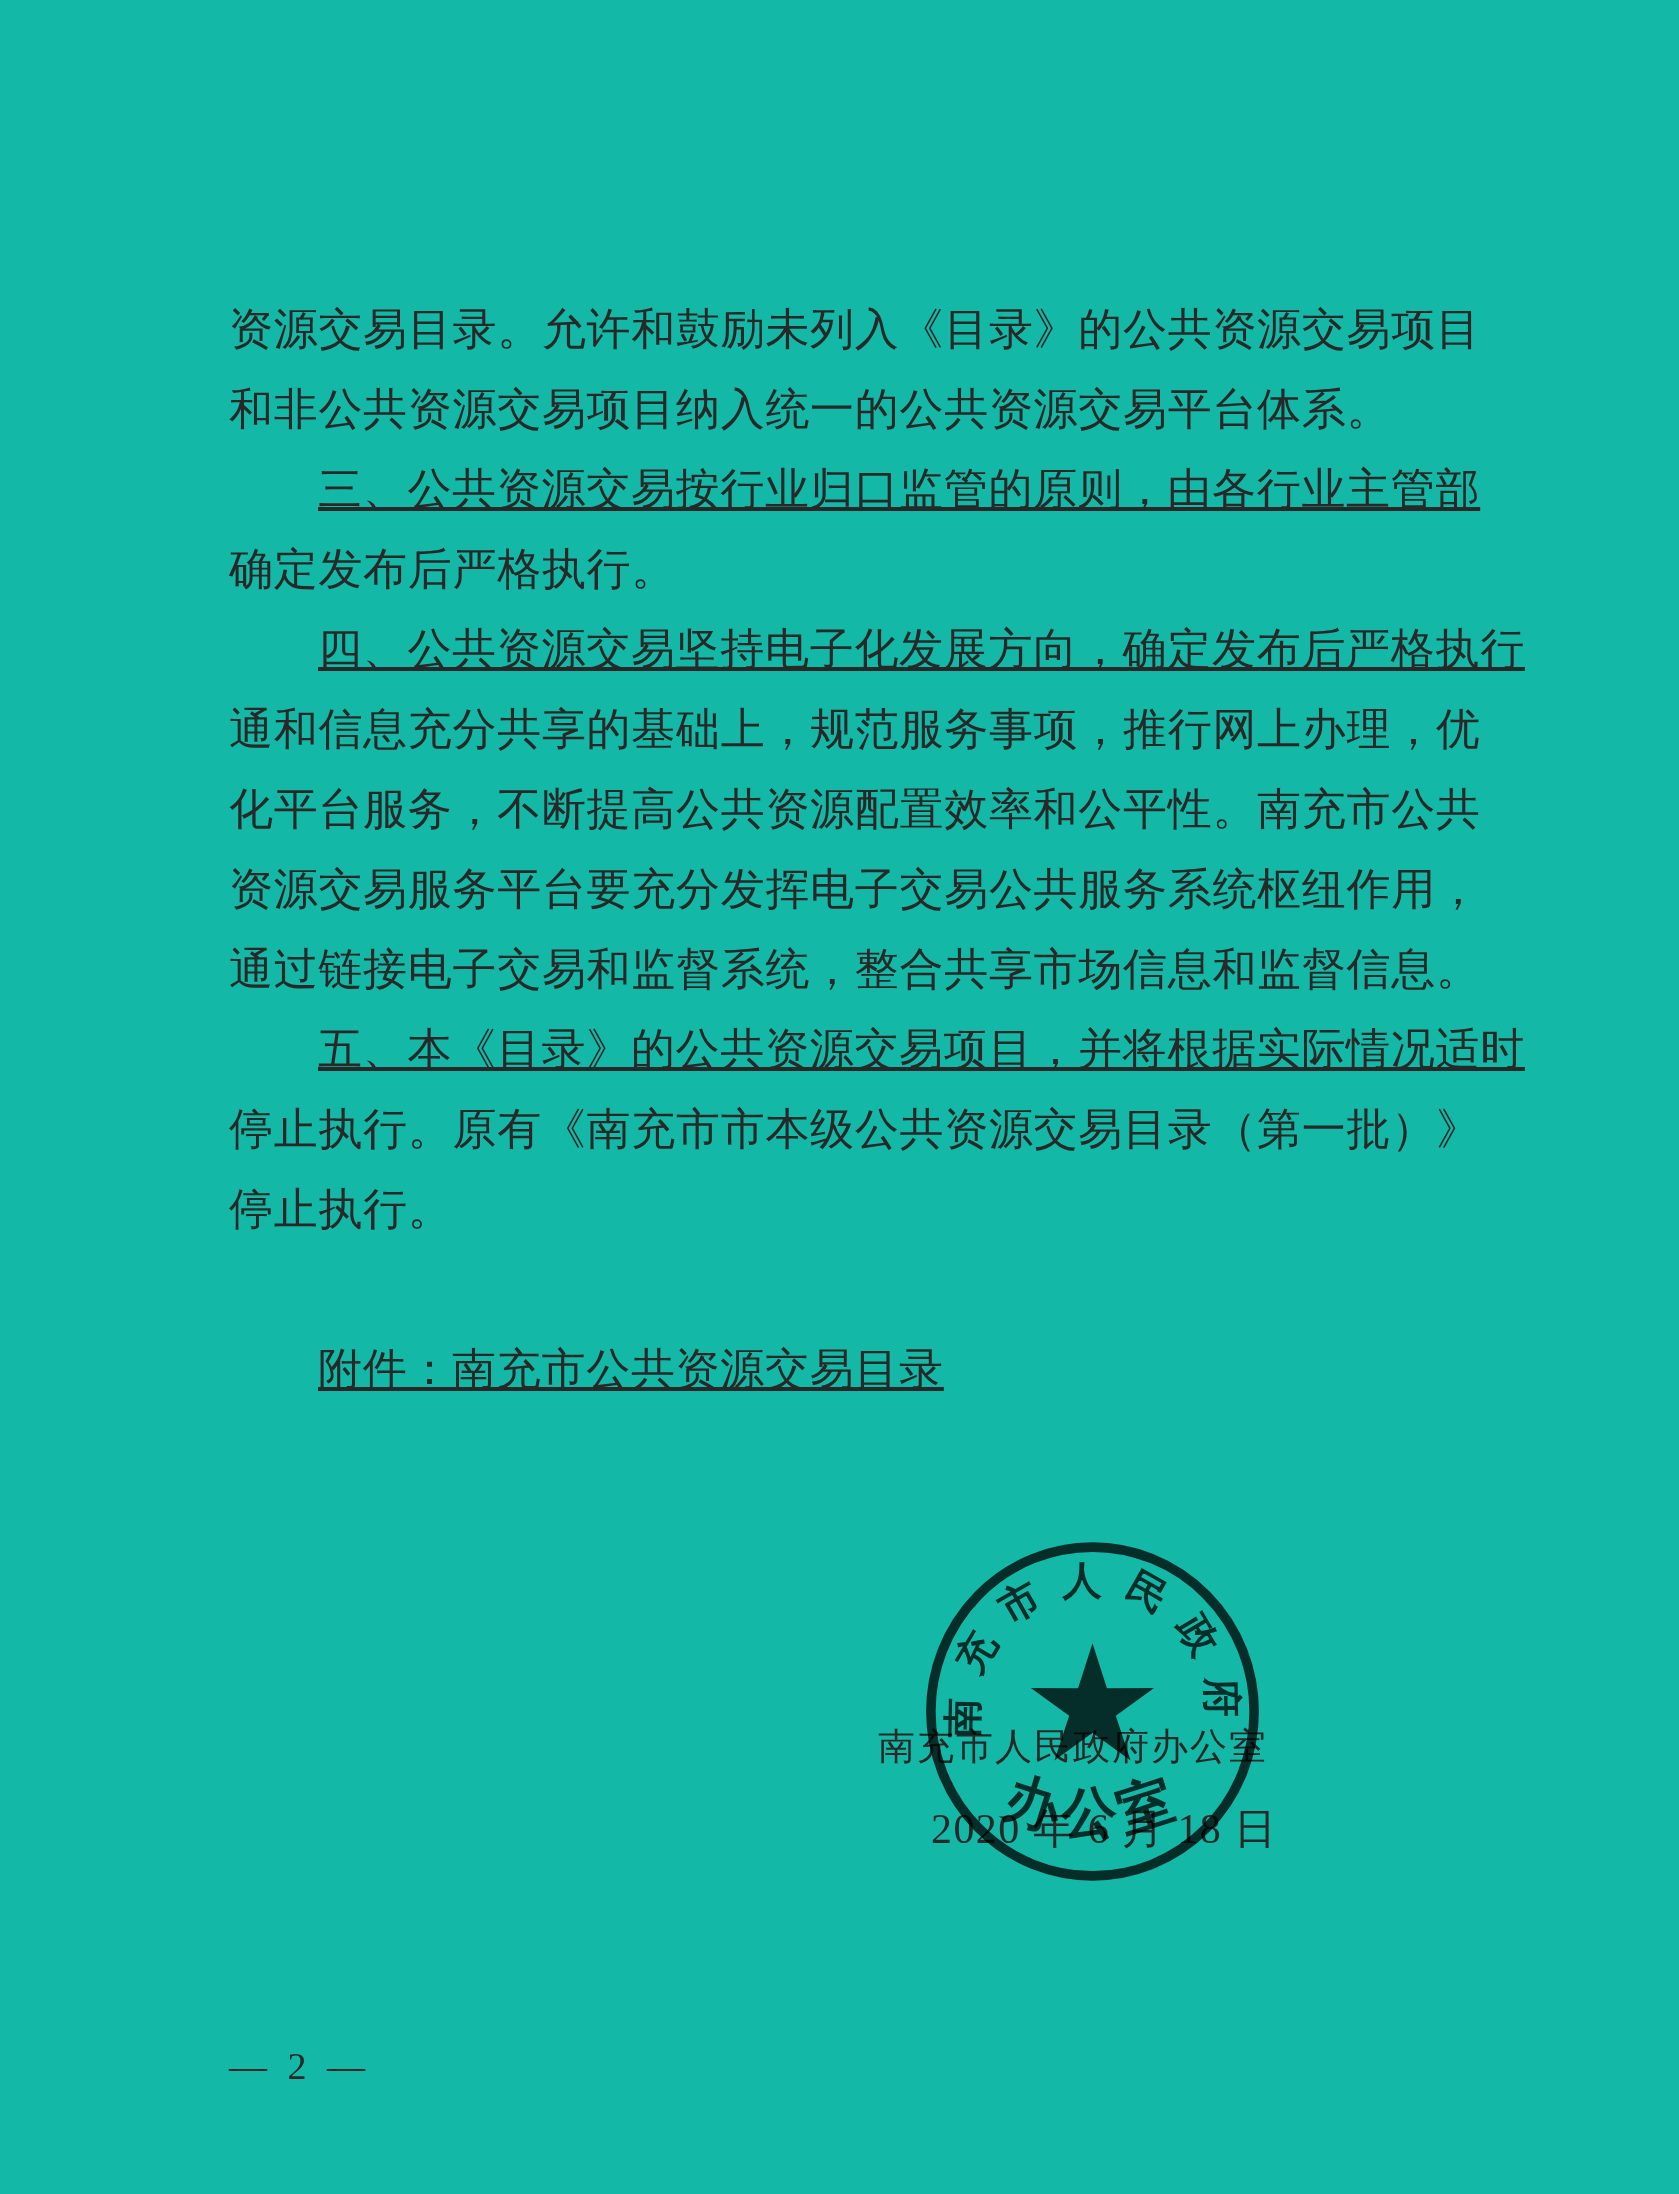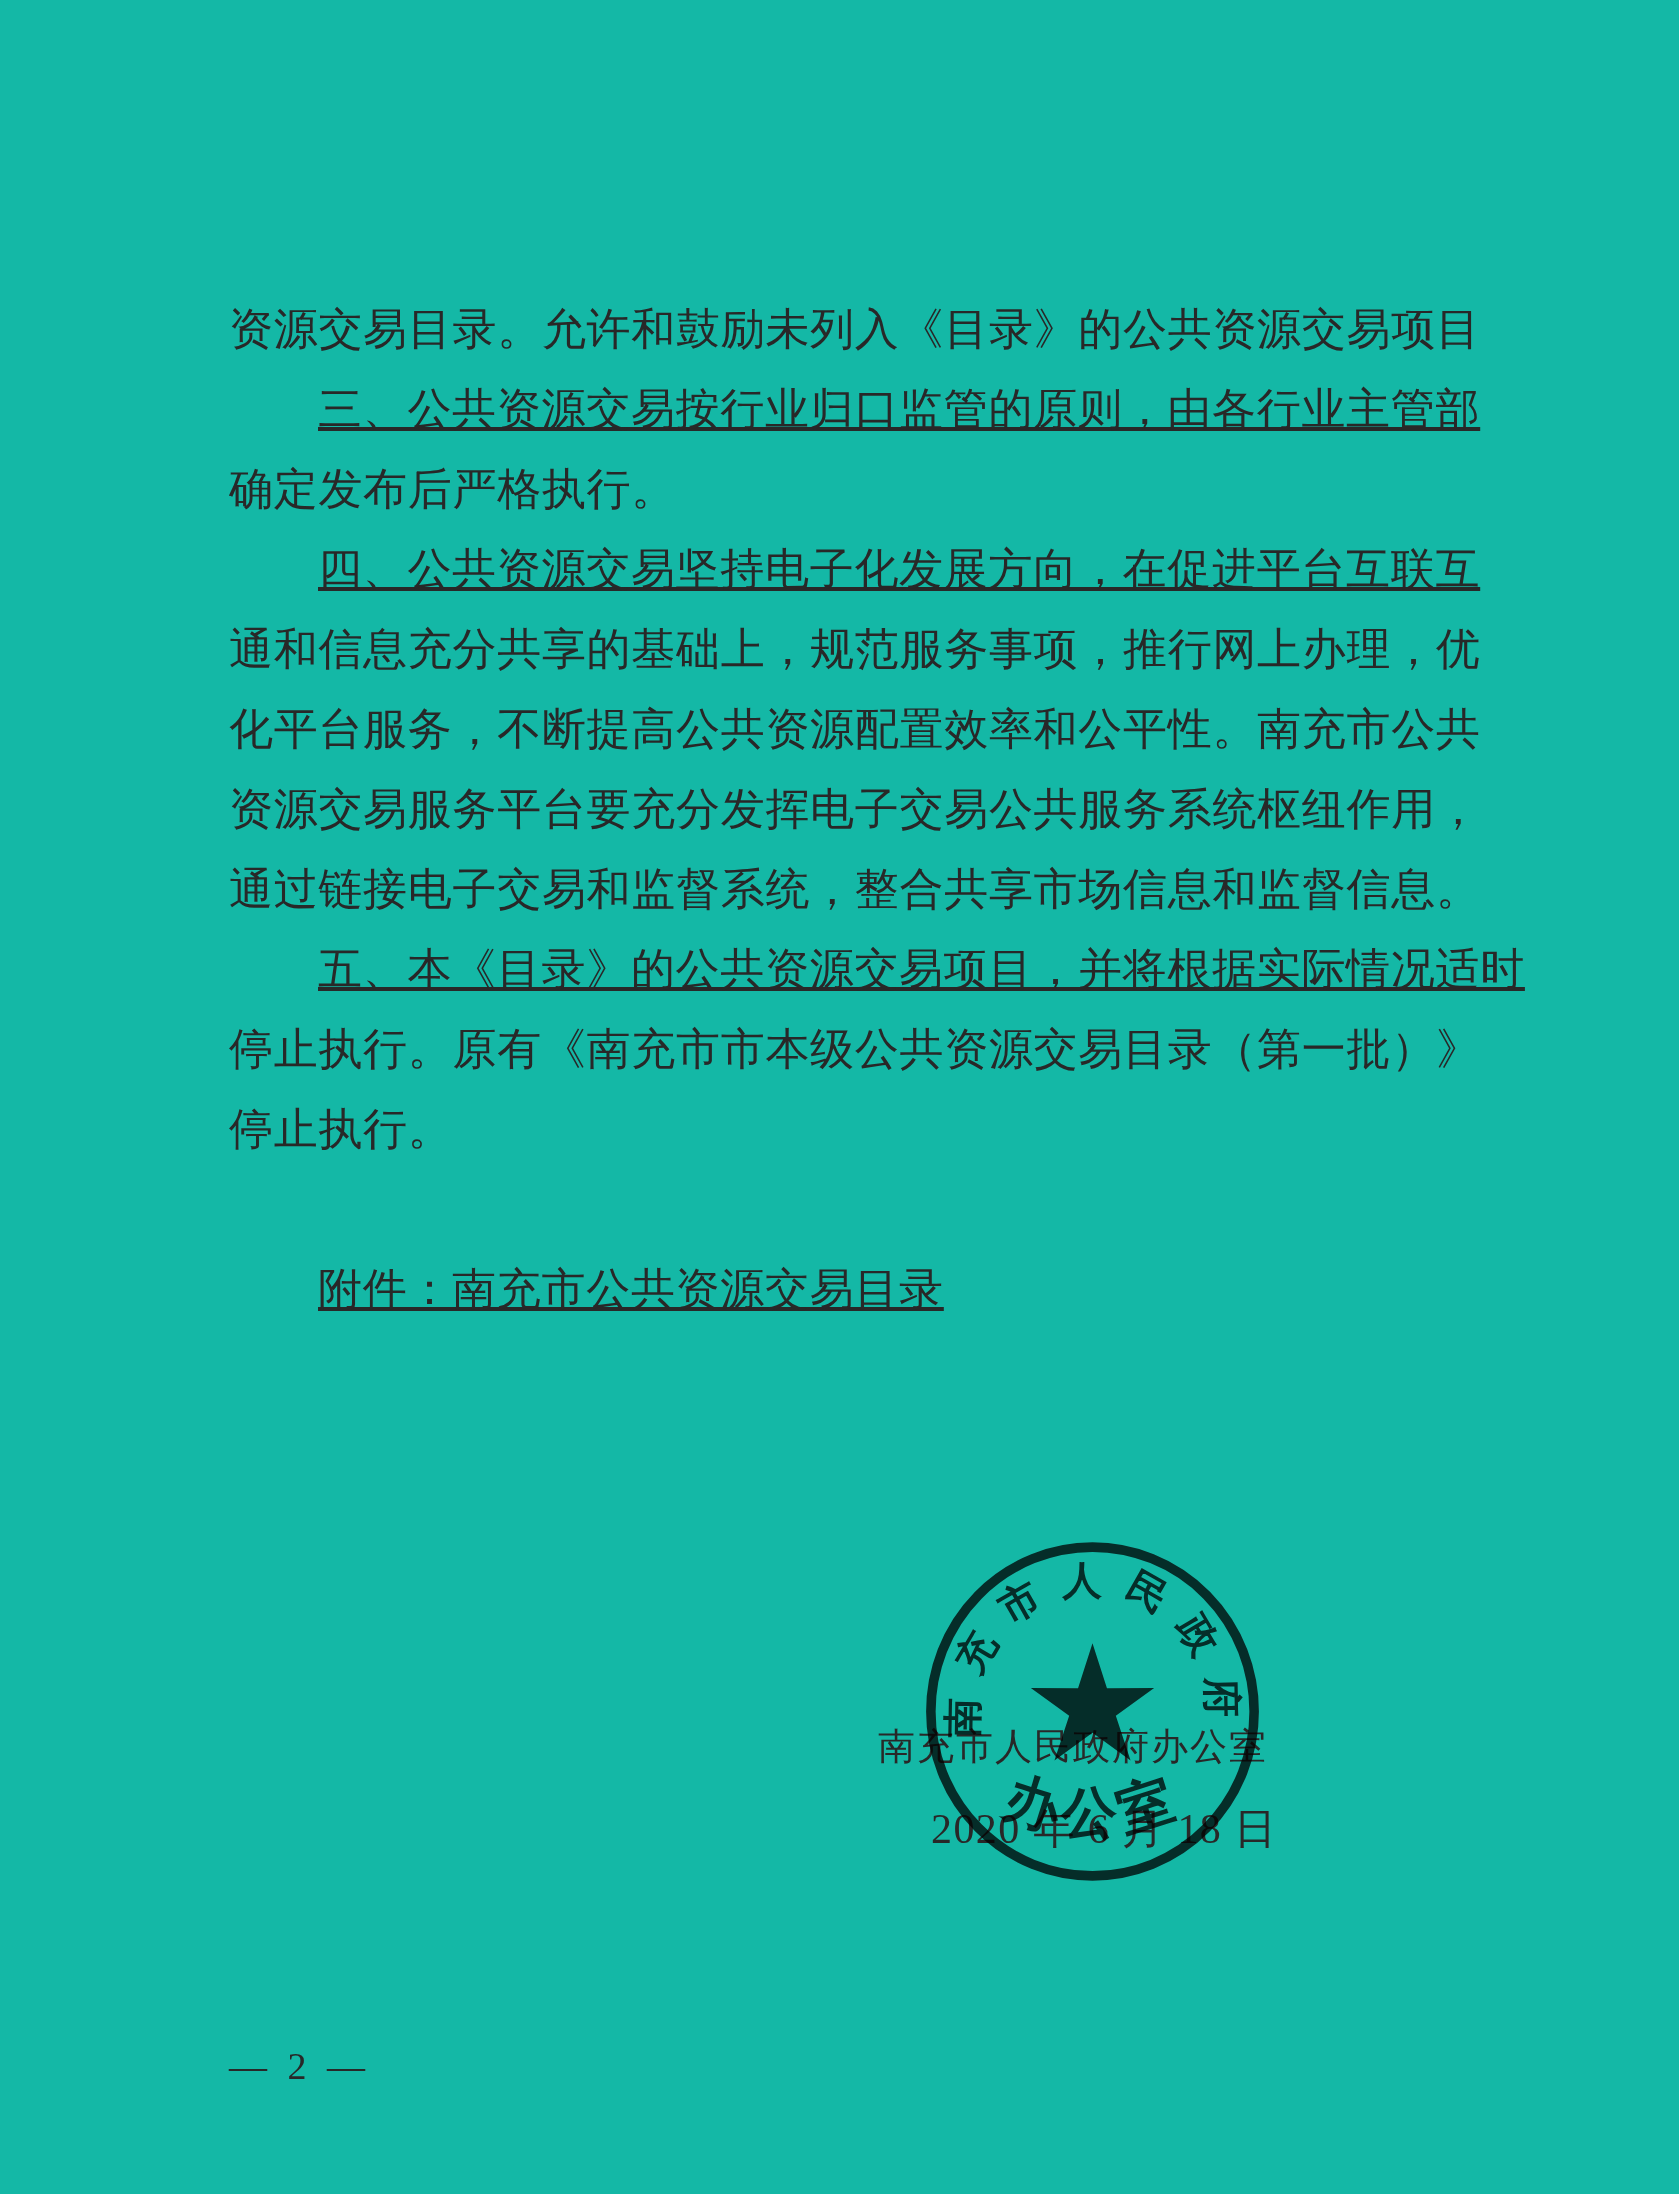--- a/index.html
+++ b/index.html
@@ -74,23 +74,24 @@
     white-space: nowrap;
   }
 </style>
 </head>
 <body>
 
 <div class="page">
 
   <div class="body-text">
     <div class="line">资源交易目录。允许和鼓励未列入《目录》的公共资源交易项目</div>
+    <div class="line">和非公共资源交易项目纳入统一的公共资源交易平台体系。</div>
     <div class="line indent">三、公共资源交易按行业归口监管的原则，由各行业主管部</div>
     <div class="line">确定发布后严格执行。</div>
-    <div class="line indent">四、公共资源交易坚持电子化发展方向，在促进平台互联互</div>
+    <div class="line indent">四、公共资源交易坚持电子化发展方向，确定发布后严格执行</div>
     <div class="line">通和信息充分共享的基础上，规范服务事项，推行网上办理，优</div>
     <div class="line">化平台服务，不断提高公共资源配置效率和公平性。南充市公共</div>
     <div class="line">资源交易服务平台要充分发挥电子交易公共服务系统枢纽作用，</div>
     <div class="line">通过链接电子交易和监督系统，整合共享市场信息和监督信息。</div>
     <div class="line indent">五、本《目录》的公共资源交易项目，并将根据实际情况适时</div>
     <div class="line">停止执行。原有《南充市市本级公共资源交易目录（第一批）》</div>
     <div class="line">停止执行。</div>
     <div class="line spacer"></div>
     <div class="line indent">附件：南充市公共资源交易目录</div>
   </div>

